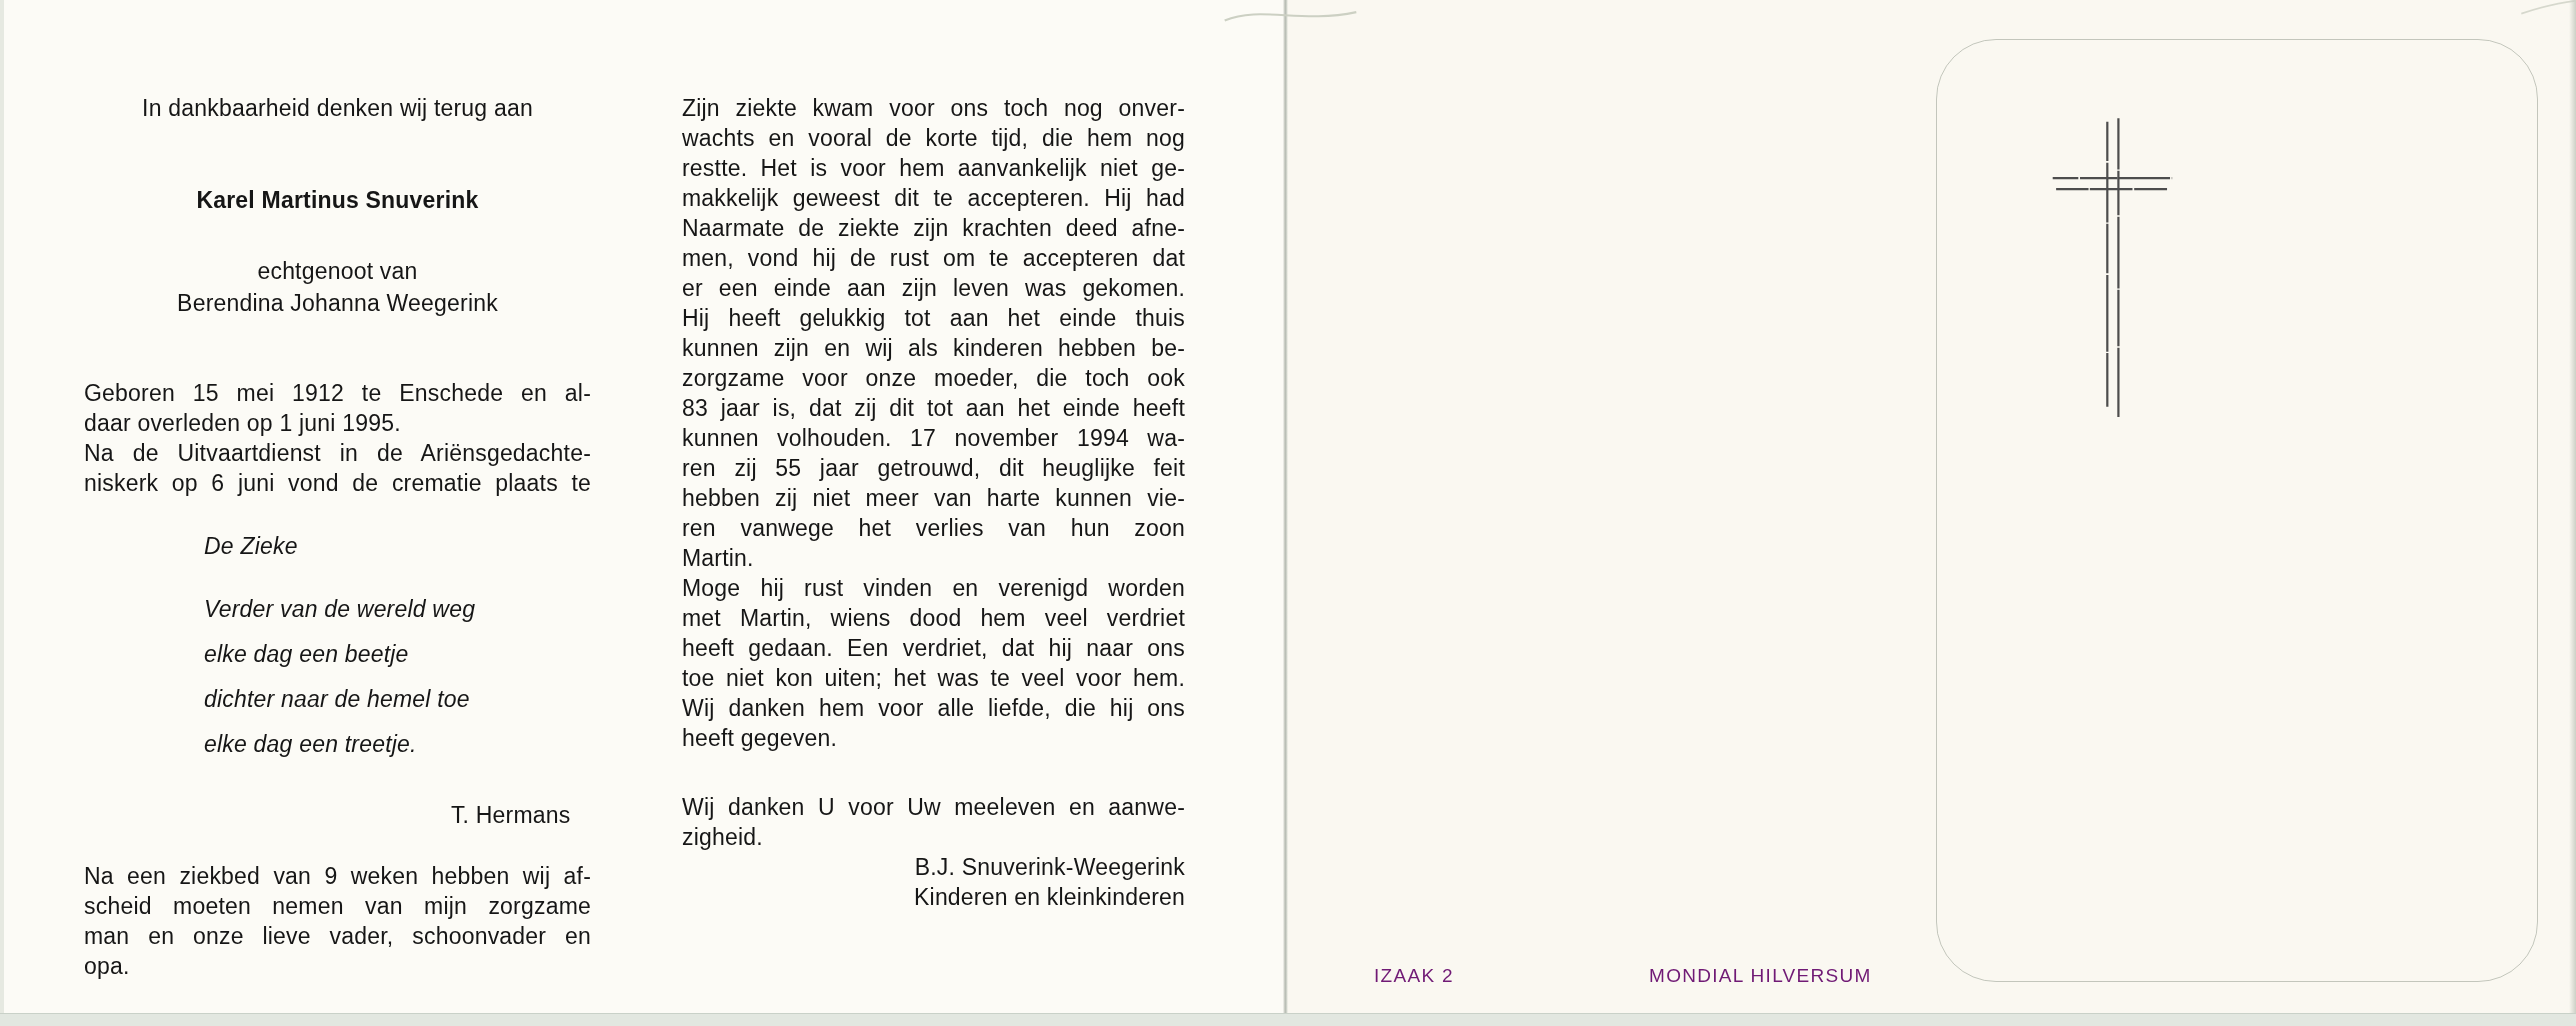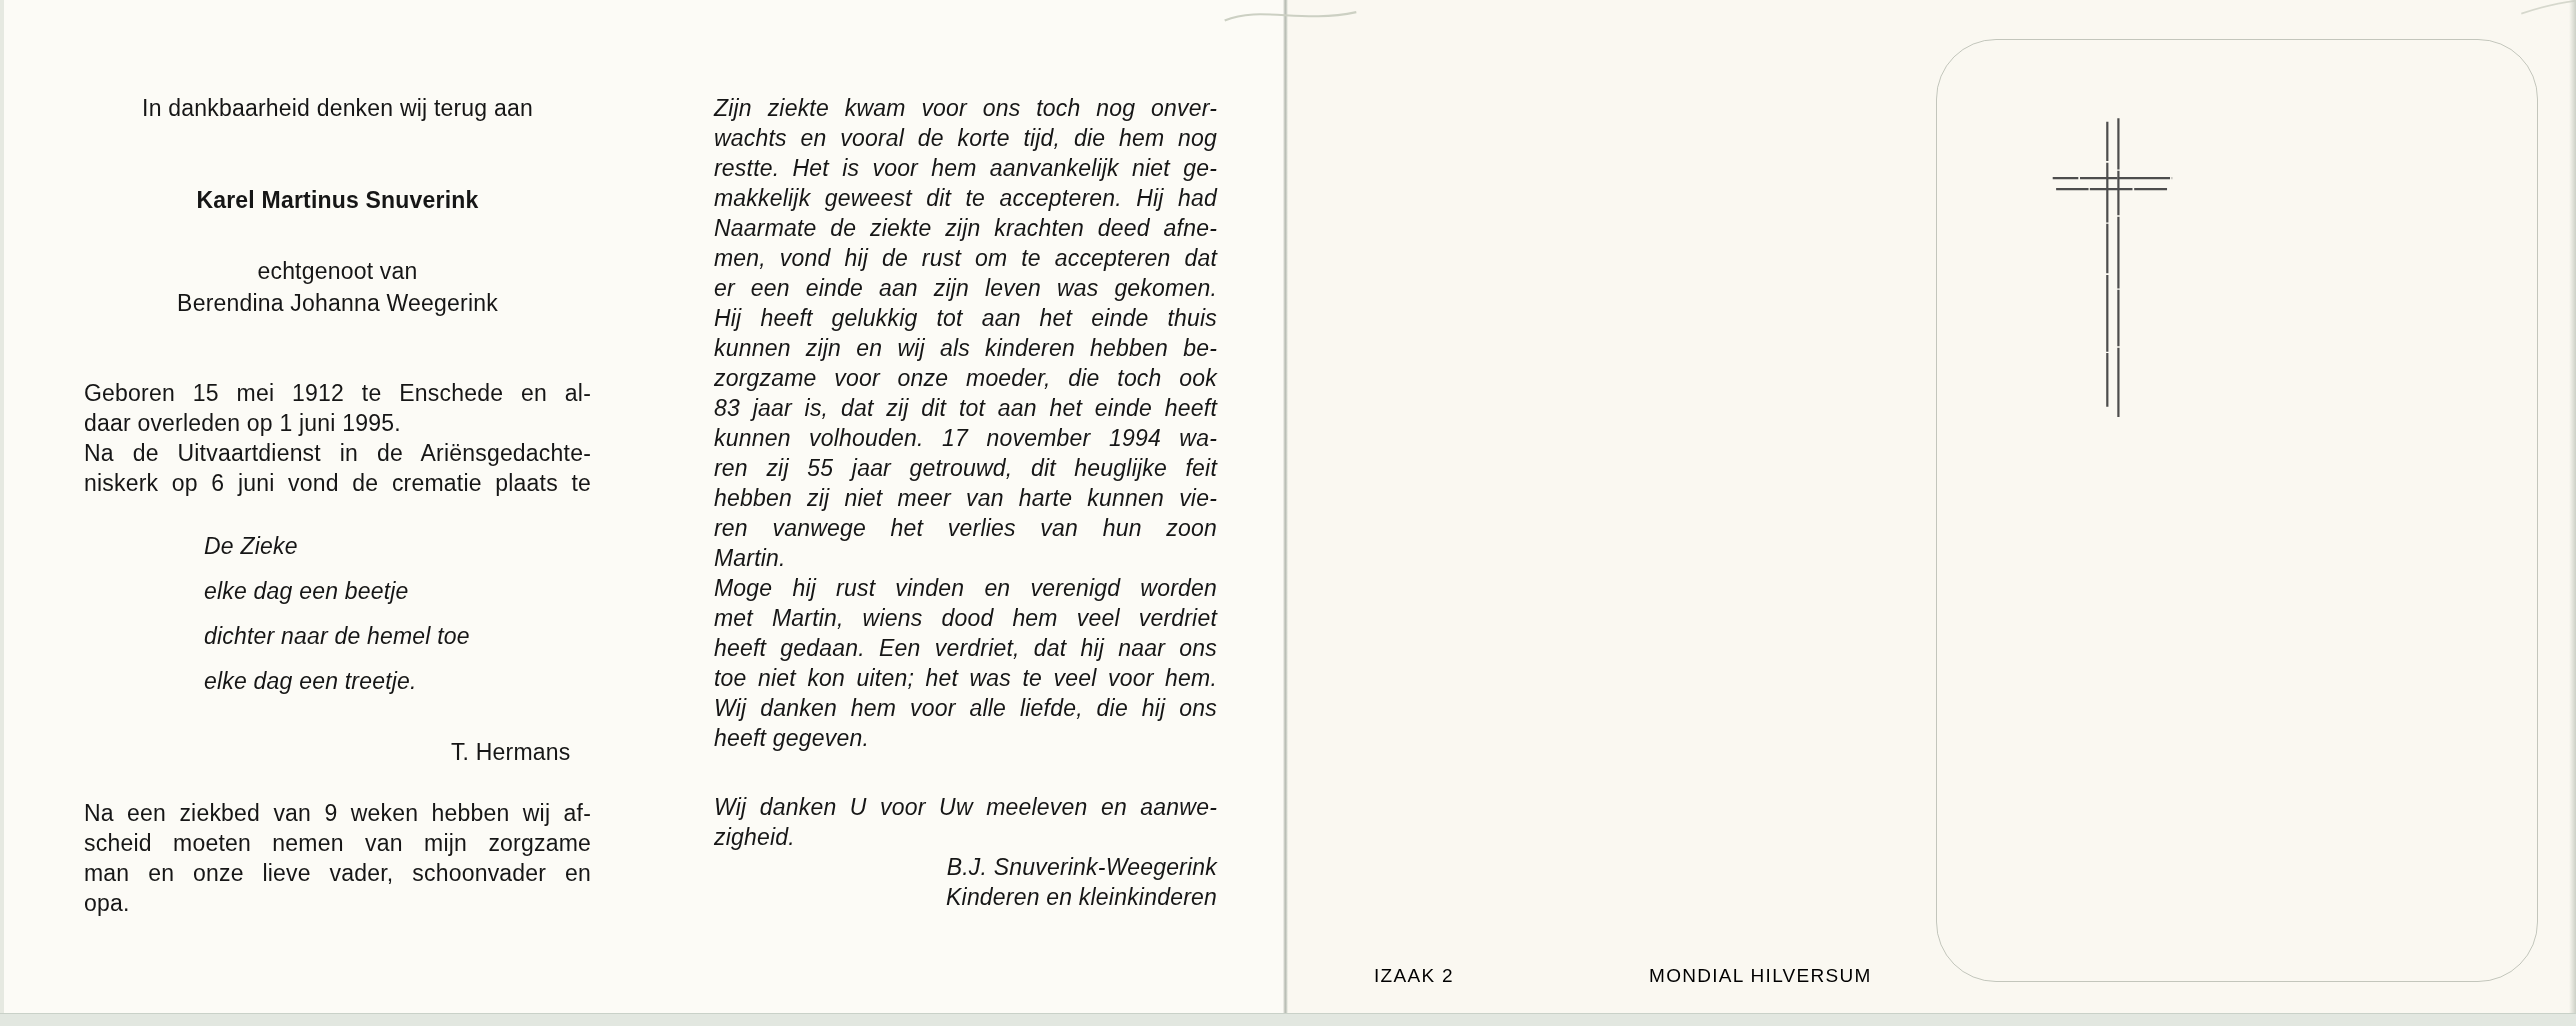--- a/index.html
+++ b/index.html
@@ -13,21 +13,21 @@
   .fold-line{position:absolute;left:1283px;top:0;width:5.1px;height:1020px;
     background:linear-gradient(90deg,rgba(150,156,146,0.05),#b6bbb2 45%,#c6cbc2 65%,rgba(220,223,214,0));}
   .edge-left{position:absolute;left:0;top:0;width:4.3px;height:1027px;background:#e6e9e1;}
   .edge-right{position:absolute;right:0;top:0;width:6.8px;height:1027px;
     background:linear-gradient(90deg,rgba(200,203,194,0),#ccd0c6);}
   .scan-band{position:absolute;left:0;bottom:0;width:2576px;height:13px;
     background:#e2e7e0;border-top:0.9px solid #c9d1c8;}
   
   .col{position:absolute;top:93px;}
   .col-1{left:84px;width:507px;}
-  .col-2{left:714px;width:503px;font-style:italic;}
+  .col-2{left:682px;width:503px;}
   .ln{height:30px;line-height:30px;font-size:23px;letter-spacing:0.2px;}
   .j{text-align:justify;text-align-last:justify;}
   .c{text-align:center;}
   .b{font-weight:bold;}
   .i{font-style:italic;margin-top:15px;}
   .indent{padding-left:120px;}
   .author{text-align:right;padding-right:20.5px;}
   .sig{text-align:right;}
   .mt-name{margin-top:62px;}
   .mt-echt{margin-top:41px;}
@@ -37,21 +37,21 @@
   .mt-poem{margin-top:33px;}
   .mt-author{margin-top:41px;}
   .mt-farewell{margin-top:31px;}
   .mt-thanks{margin-top:39px;}
   
   .cover-card{position:absolute;left:1936px;top:39px;width:600px;height:941px;
     border:0.9px solid rgba(150,156,143,0.55);border-radius:60px;}
   .cross{position:absolute;left:2051px;top:118px;}
   
   .pmark{position:absolute;height:24px;line-height:24px;font-size:19px;
-    color:#000000;letter-spacing:1.3px;}
+    color:#701a75;letter-spacing:1.3px;}
   .pmark-left{left:1374px;top:964px;}
   .pmark-right{left:1649px;top:964px;}
   
   .curl-top-fold{position:absolute;left:1222px;top:1.7px;}
   .curl-top-right{position:absolute;left:2521px;top:0px;}
 </style>
 </head>
 <body>
 
 <div class="scan">
@@ -68,20 +68,21 @@
     <div>
       <div class="ln j mt-life">Geboren 15 mei 1912 te Enschede en al-</div>
       <div class="ln">daar overleden op 1 juni 1995.</div>
       <div class="ln j">Na de Uitvaartdienst in de Ariënsgedachte-</div>
       <div class="ln j">niskerk op 6 juni vond de crematie plaats te</div>
     </div>
 
     <div class="ln i indent mt-poemtitle">De Zieke</div>
 
     <div>
+      <div class="ln i indent mt-poem">Verder van de wereld weg</div>
       <div class="ln i indent">elke dag een beetje</div>
       <div class="ln i indent">dichter naar de hemel toe</div>
       <div class="ln i indent">elke dag een treetje.</div>
     </div>
 
     <div class="ln author mt-author">T. Hermans</div>
 
     <div>
       <div class="ln j mt-farewell">Na een ziekbed van 9 weken hebben wij af-</div>
       <div class="ln j">scheid moeten nemen van mijn zorgzame</div>

